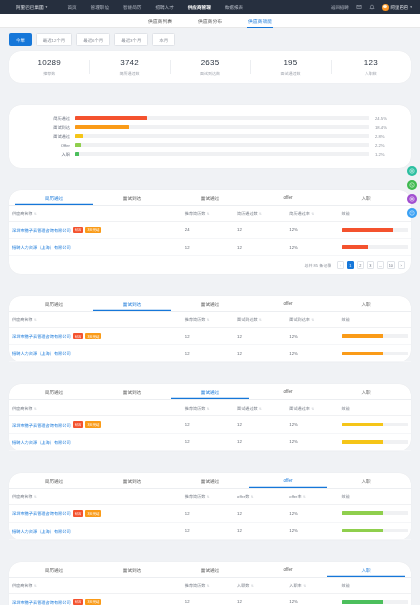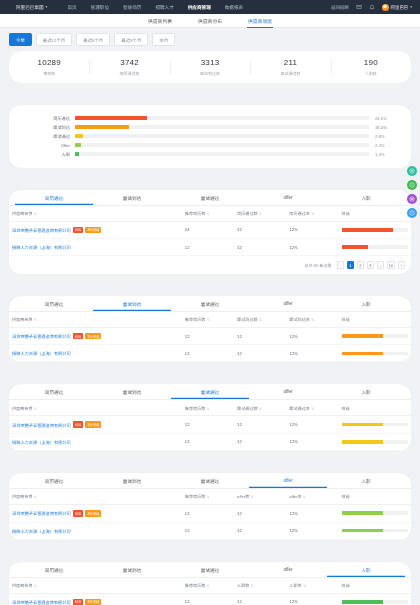--- a/index.html
+++ b/index.html
@@ -179,29 +179,29 @@
     <div class="stats" id="stats">
         <div class="stat">
           <div class="statval">10289</div>
           <div class="statlbl">推荐数</div>
         </div>
         <div class="stat">
           <div class="statval">3742</div>
           <div class="statlbl">简历通过数</div>
         </div>
         <div class="stat">
-          <div class="statval">3313</div>
+          <div class="statval">2635</div>
           <div class="statlbl">面试到达数</div>
         </div>
         <div class="stat">
-          <div class="statval">211</div>
+          <div class="statval">195</div>
           <div class="statlbl">面试通过数</div>
         </div>
         <div class="stat">
-          <div class="statval">190</div>
+          <div class="statval">123</div>
           <div class="statlbl">入职数</div>
         </div>
       </div>
   </div>
 
   <div class="card">
     <div class="funnel" id="funnel">
         <div class="frow">
           <div class="flabel">简历通过</div>
           <div class="ftrack">

